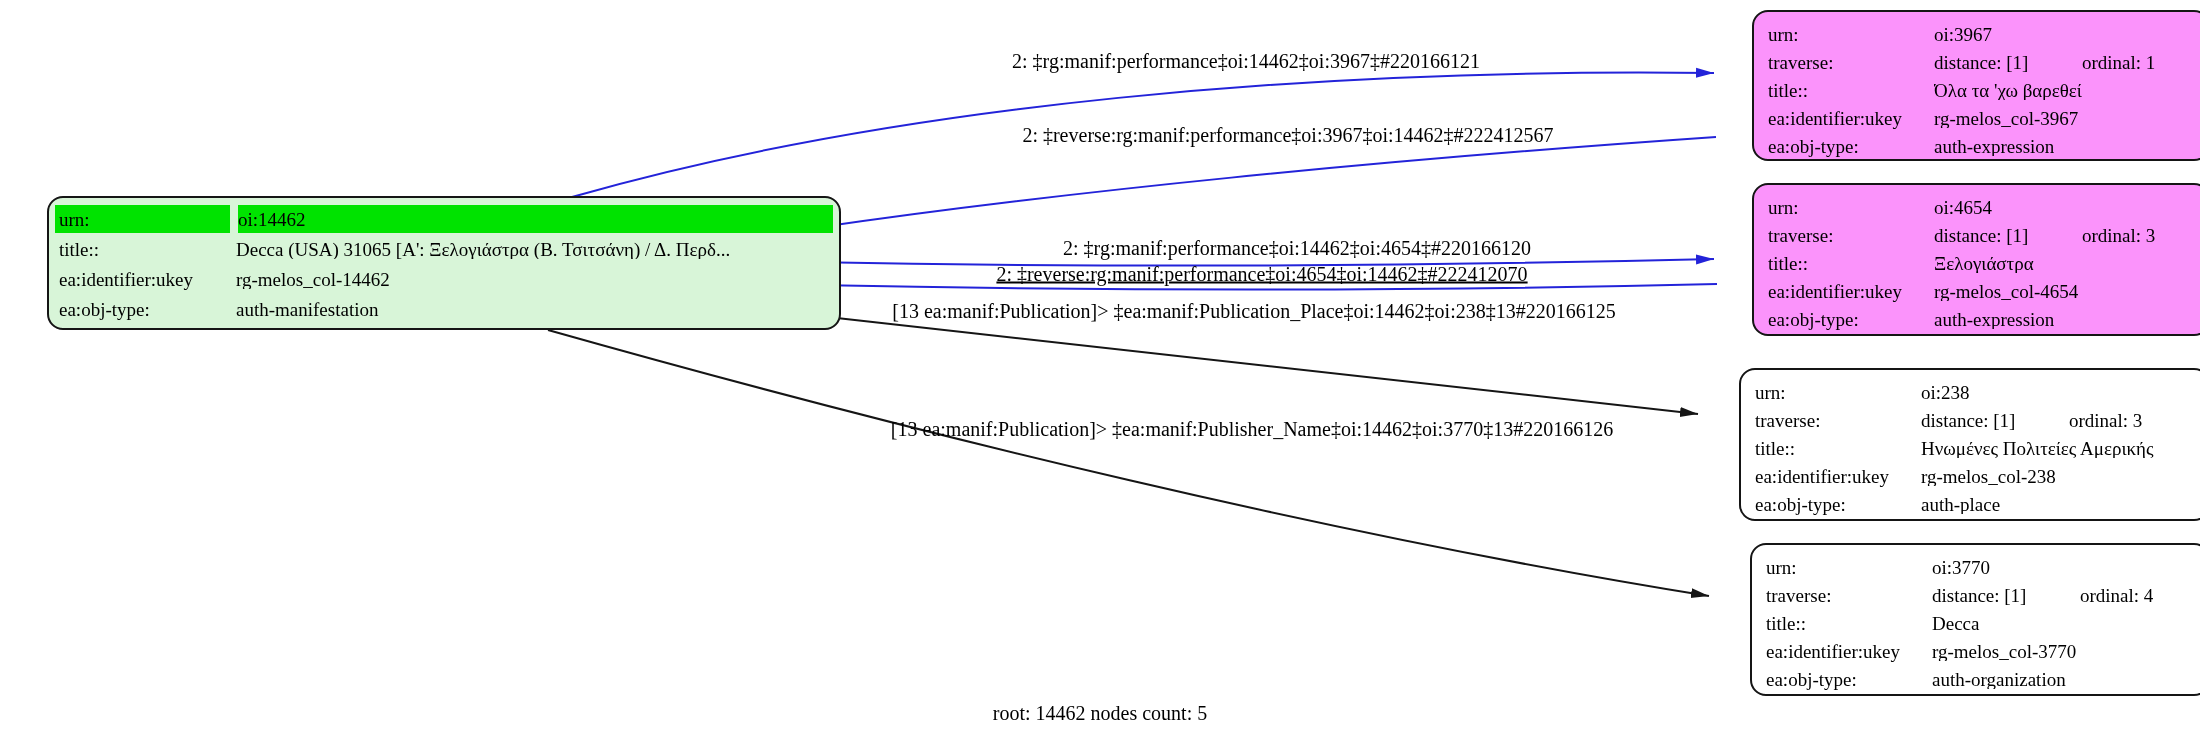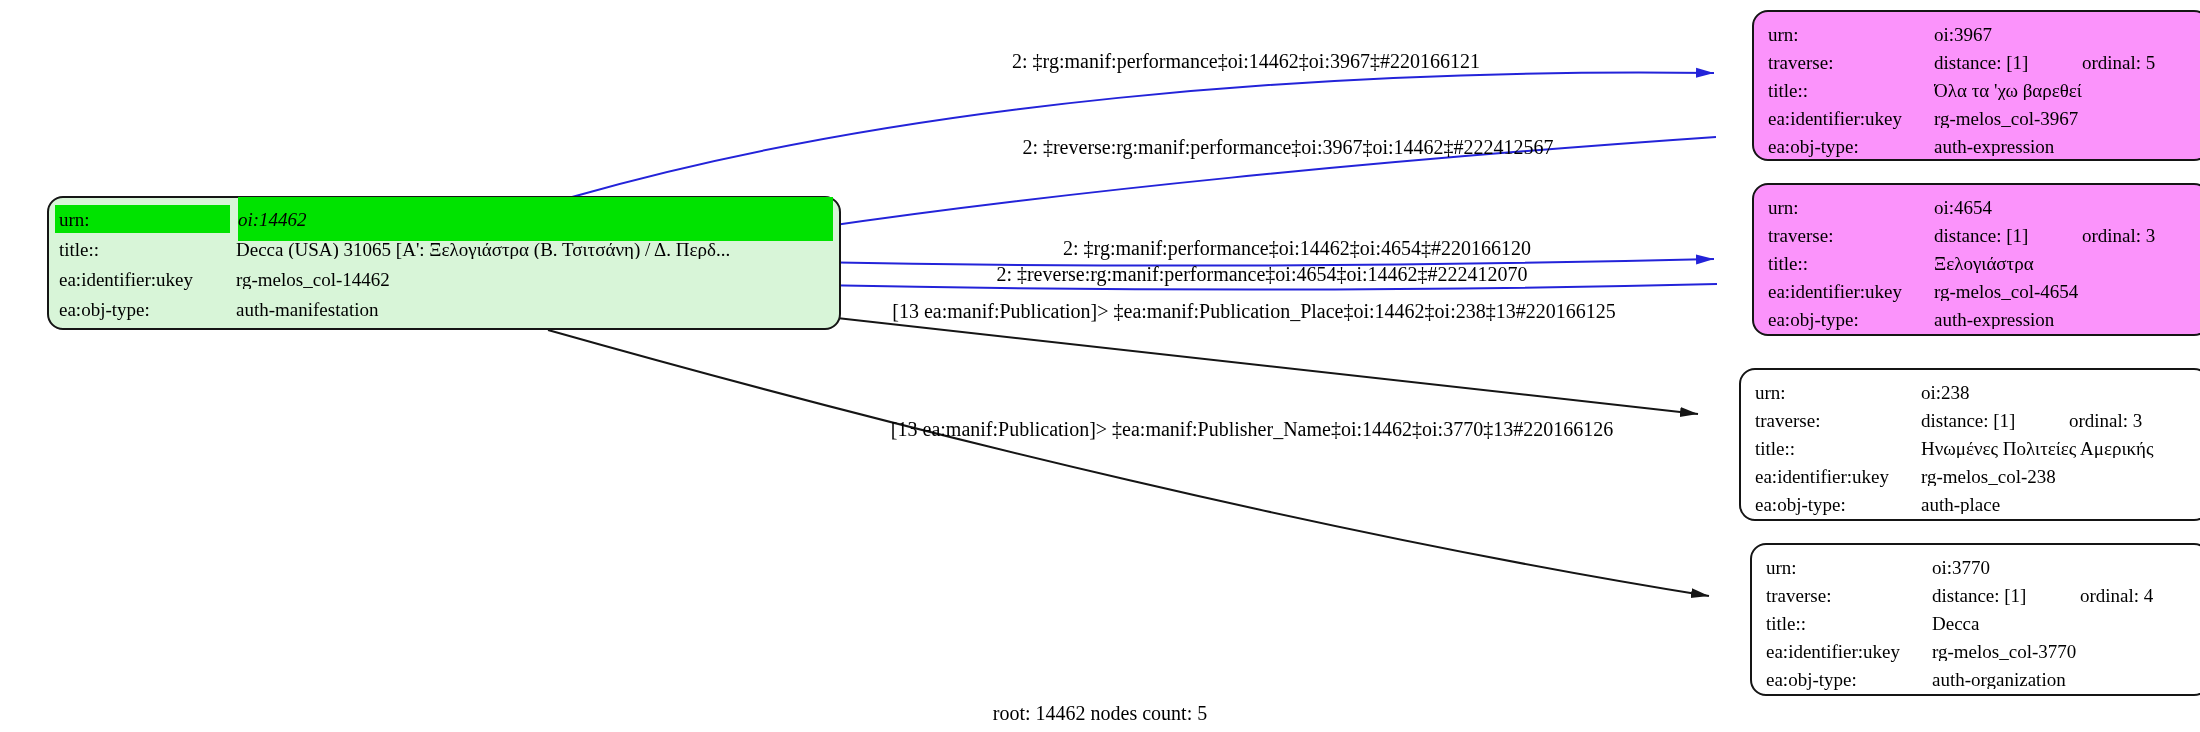--- a/index.html
+++ b/index.html
@@ -40,40 +40,40 @@
   .node.root .row{height:30px;padding:0 10px;}
   .node.root .fl{flex:0 0 177px;}
   .node.root .row.hl{padding:0;margin:0 6px;height:30px;}
   .hl-label{
     background:var(--root-highlight,#00e300);
     flex:0 0 175px;height:28px;display:flex;align-items:center;
     padding-left:4px;margin-right:8px;box-sizing:border-box;
   }
   .hl-value{
     background:var(--root-highlight,#00e300);
-    flex:1;height:44px;display:flex;align-items:center;font-style:italic;
+    flex:1;height:28px;display:flex;align-items:center;
   }
 
   .node.expr{background:var(--expression-bg,#fb93fb);padding-top:8px;}
   .node.plain{background:var(--plain-bg,#ffffff);padding-top:8px;}
   .node.n3967{left:1719px;top:10px;width:458px;height:151px;}
   .node.n4654{left:1719px;top:183px;width:458px;height:153px;}
   .node.n238{left:1706px;top:368px;width:471px;height:153px;}
   .node.n3770{left:1717px;top:543px;width:460px;height:153px;}
 
   .elabel{
     position:absolute;
     white-space:nowrap;
     font-size:20px;
     transform:translate(-50%,-50%);
   }
   .el1{left:1246px;top:61px;}
-  .el2{left:1288px;top:147px;}
+  .el2{left:1288px;top:135px;}
   .el3{left:1256px;top:248px;margin-left:41px;}
-  .el4{left:1262px;top:274px;}
+  .el4{left:1262px;top:274px;text-decoration:underline;}
   .el5{left:1254px;top:311px;}
   .el6{left:1252px;top:429px;}
 
   .footer{
     position:absolute;left:1100px;top:713px;
     transform:translate(-50%,-50%);
     font-size:20px;white-space:nowrap;text-align:center;
   }
 </style>
 </head>
@@ -118,21 +118,21 @@
   </div>
 
   <div class="node expr n3967">
     <div class="row">
       <span class="fl">urn:</span>
       <span class="val">oi:3967</span>
     </div>
     <div class="row">
       <span class="fl">traverse:</span>
       <span class="dist">distance: [1]</span>
-      <span class="val">ordinal: 5</span>
+      <span class="val">ordinal: 1</span>
     </div>
     <div class="row">
       <span class="fl">title::</span>
       <span class="val">Όλα τα 'χω βαρεθεί</span>
     </div>
     <div class="row">
       <span class="fl">ea:identifier:ukey</span>
       <span class="val">rg-melos_col-3967</span>
     </div>
     <div class="row">

